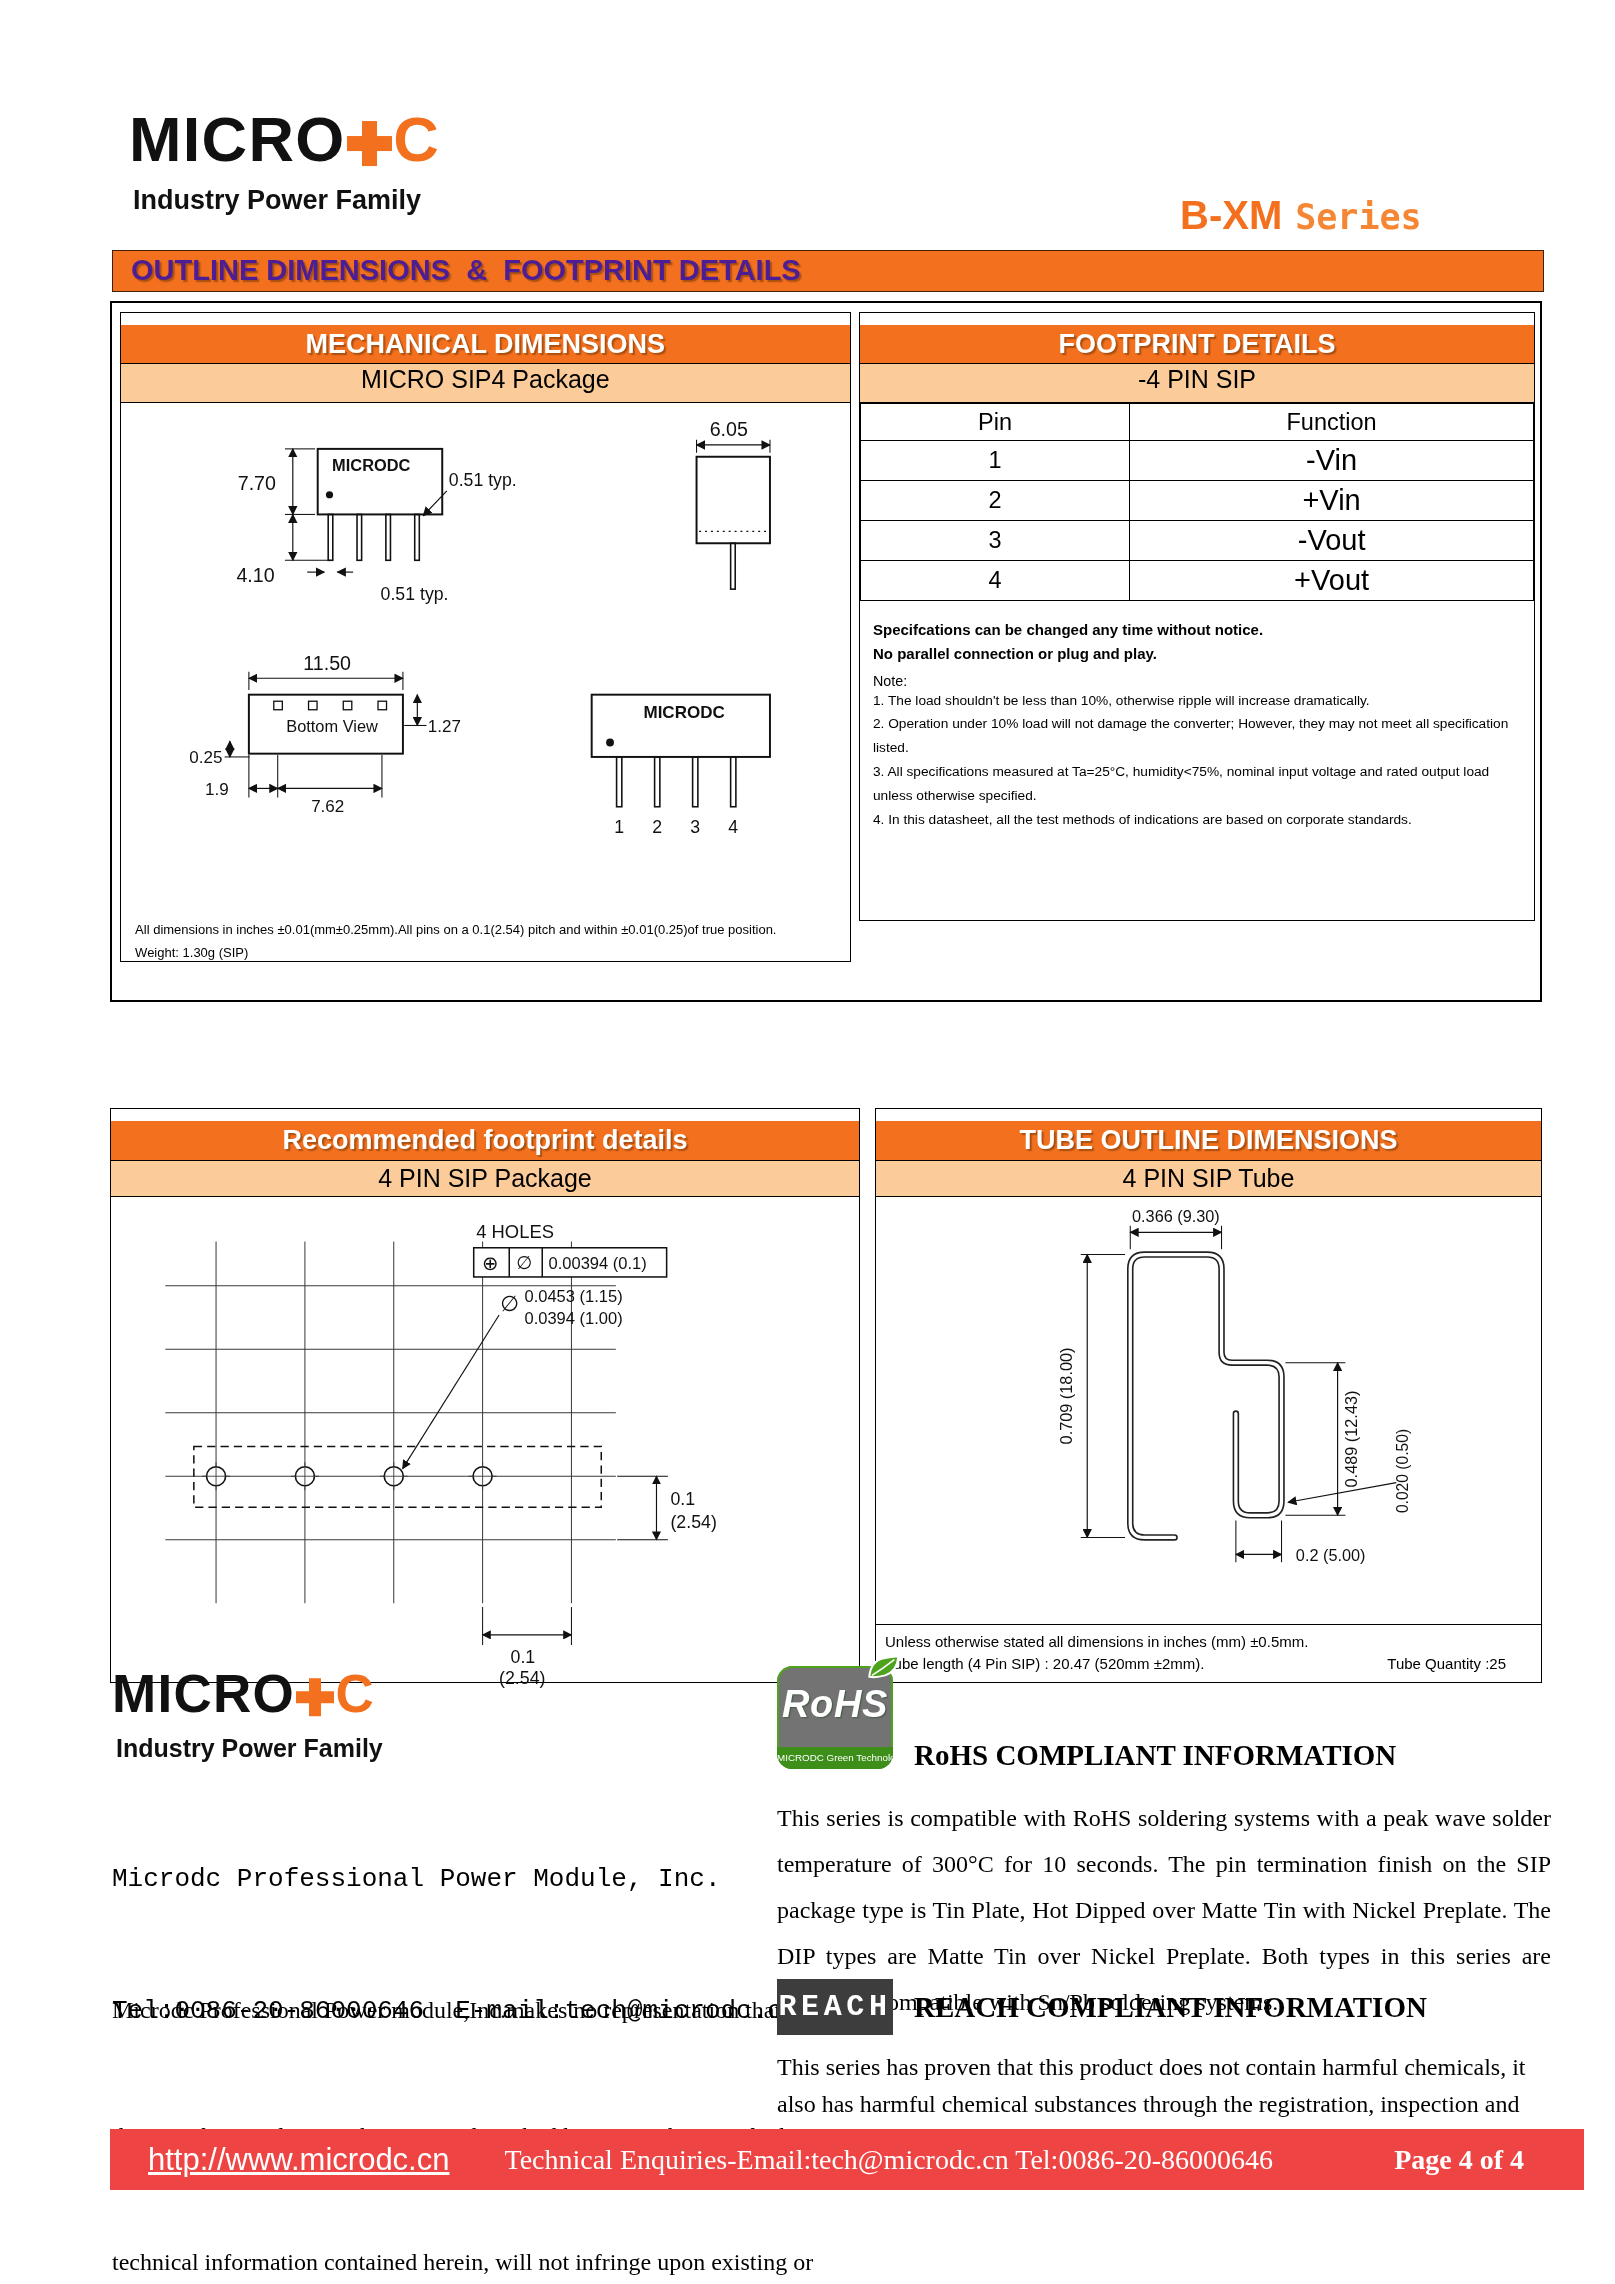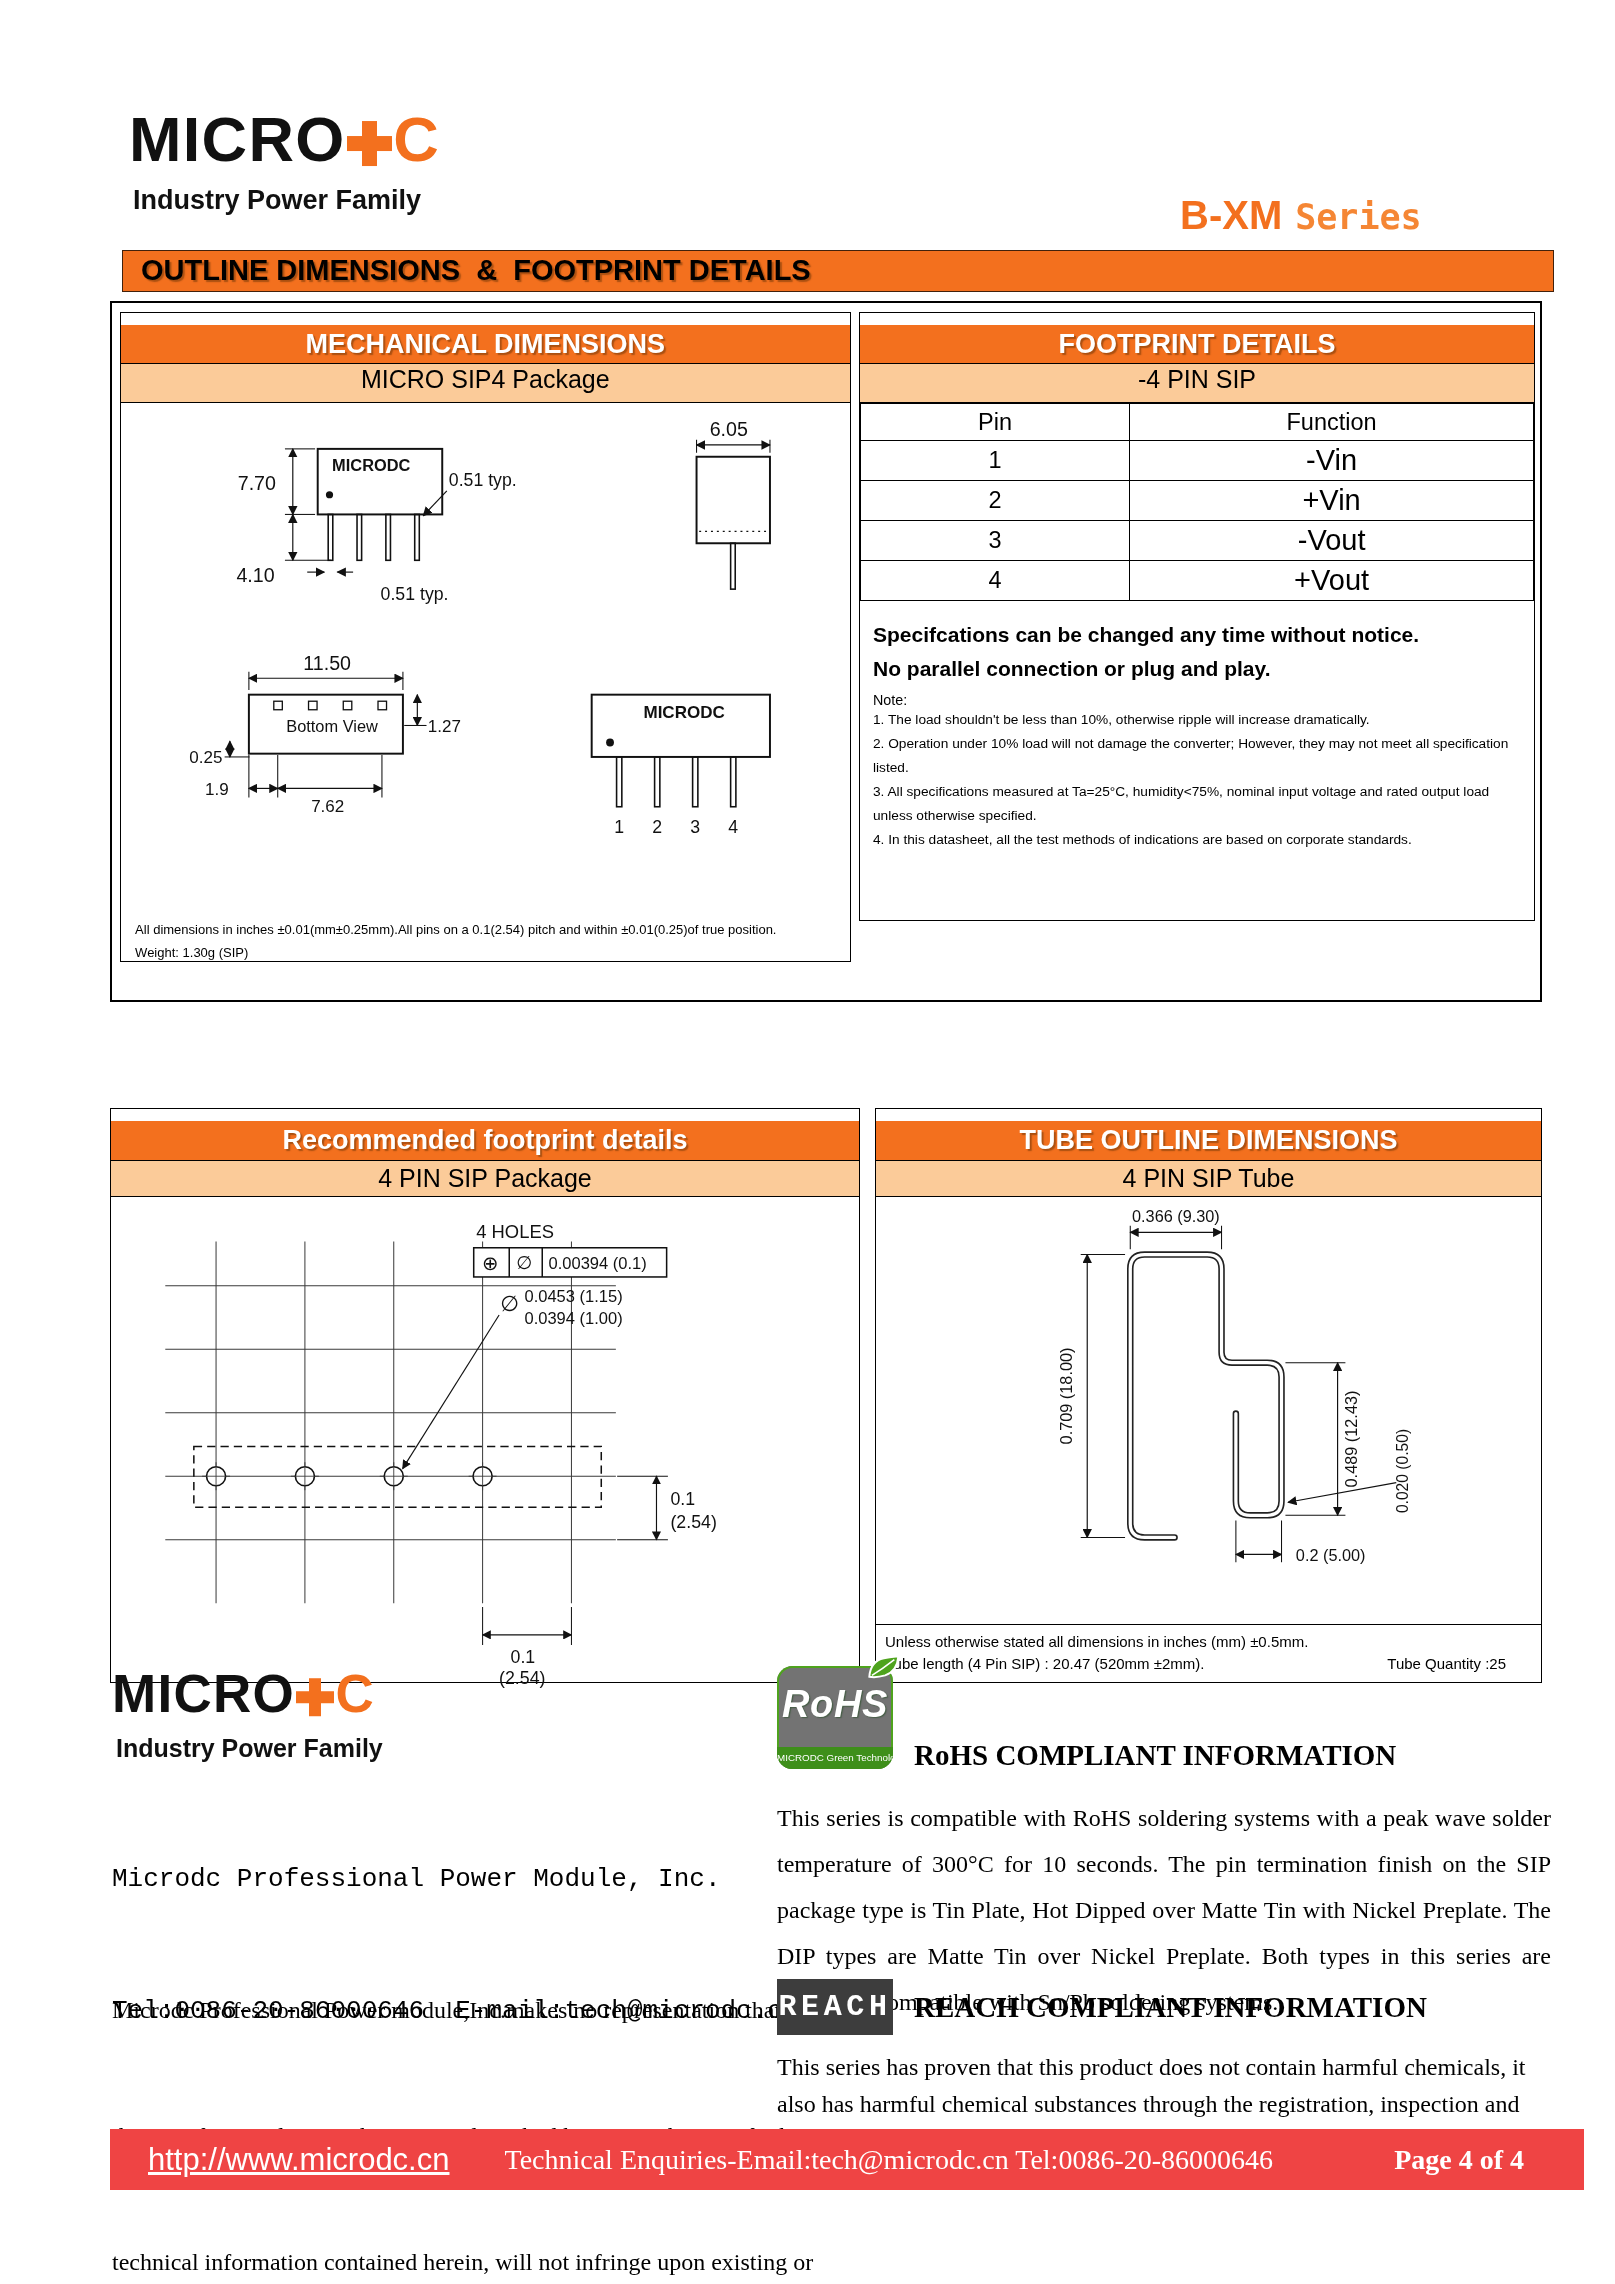--- a/index.html
+++ b/index.html
@@ -14,22 +14,22 @@
   .logo-plus { display:inline-block; position:relative; width:.72em; height:.72em; margin:0 .02em; transform:translateY(.08em); }
   .logo-plus::before { content:""; position:absolute; left:0; top:34%; width:100%; height:32%; background:#F3701E; }
   .logo-plus::after  { content:""; position:absolute; top:0; left:34%; height:100%; width:32%; background:#F3701E; }
   .logo1 { left:129px; top:103px; font-size:63px; }
   .tagline1 { left:133px; top:185px; font-size:27px; font-weight:bold; color:#111; }
   .series { left:1180px; top:193px; white-space:nowrap; }
   .series-name { color:#F3701E; font-size:40px; font-weight:bold; }
   .series-suffix { color:#F58634; font-size:35px; font-weight:bold; font-family:"DejaVu Sans Mono", monospace; margin-left:13px; }
 
   
-  .banner { left:122px; top:250px; width:1432px; height:42px; line-height:39px;
-            background:#F3701E; border:1.3px solid #42210B; color:#000000; font-weight:bold;
+  .banner { left:112px; top:250px; width:1432px; height:42px; line-height:39px;
+            background:#F3701E; border:1.3px solid #42210B; color:#4c1d95; font-weight:bold;
             font-size:29px; padding-left:18px; white-space:pre; text-shadow:2px 2px 1.3px rgba(80,40,0,.45); }
   .sec-h { background:#F3701E; color:#fff; font-weight:bold; text-align:center;
            text-shadow:2px 2px 1.3px rgba(80,40,0,.45);margin-top:12px; }
   .sec-sub { background:#FBCB99; text-align:center; border-top:1.3px solid #000; border-bottom:1.3px solid #000; }
 
   
   .outer1 { left:110px; top:301px; width:1432px; height:701px; border:2px solid #000; }
   .panel { position:absolute; border:1.3px solid #000; background:#fff; }
   .mech-panel { left:7.8px; top:9px; width:731px; height:650px; }
   .fp-panel { left:747px; top:9px; width:676px; height:609px; }
@@ -38,21 +38,21 @@
   .mech-notes { padding:6.5px 14.3px 0 14.3px; font-size:13px; line-height:1.8; }
 
   svg text { font-family:"Liberation Sans", sans-serif; fill:#111; }
 
   .fp-table { width:100%; border-collapse:collapse; }
   .fp-table th { border:1.3px solid #000; height:37px; font-size:23.5px; font-weight:normal; }
   .fp-table td { border:1.3px solid #000; height:40px; text-align:center; }
   .fp-table .pin-col { width:40%; font-size:23.5px; }
   .fp-table .fn-col { font-size:29px; }
   .fp-notes { padding:17px 13px 0 13px; }
-  .fn-bold { font-size:21px; font-weight:bold; line-height:1.6; }
+  .fn-bold { font-size:15px; font-weight:bold; line-height:1.6; }
   .fn-note-label { font-size:14.3px; margin-top:6.5px; }
   .fn-item { font-size:13.7px; line-height:1.75; }
 
   
   .rec-box { left:110px; top:1108px; width:750px; height:575px; border:1.3px solid #000; }
   .tube-box { left:875px; top:1108px; width:667px; height:575px; border:1.3px solid #000; }
   .rec-box .sec-h, .tube-box .sec-h { height:39px; line-height:39px; font-size:27px; }
   .rec-box .sec-sub, .tube-box .sec-sub { height:37px; line-height:34px; font-size:25px; }
   .tube-notes { position:absolute; left:0; right:0; bottom:0; border-top:1.3px solid #000; padding:5.2px 9px 6.5px 9px; }
   .tube-note1 { font-size:15px; line-height:1.5; }

